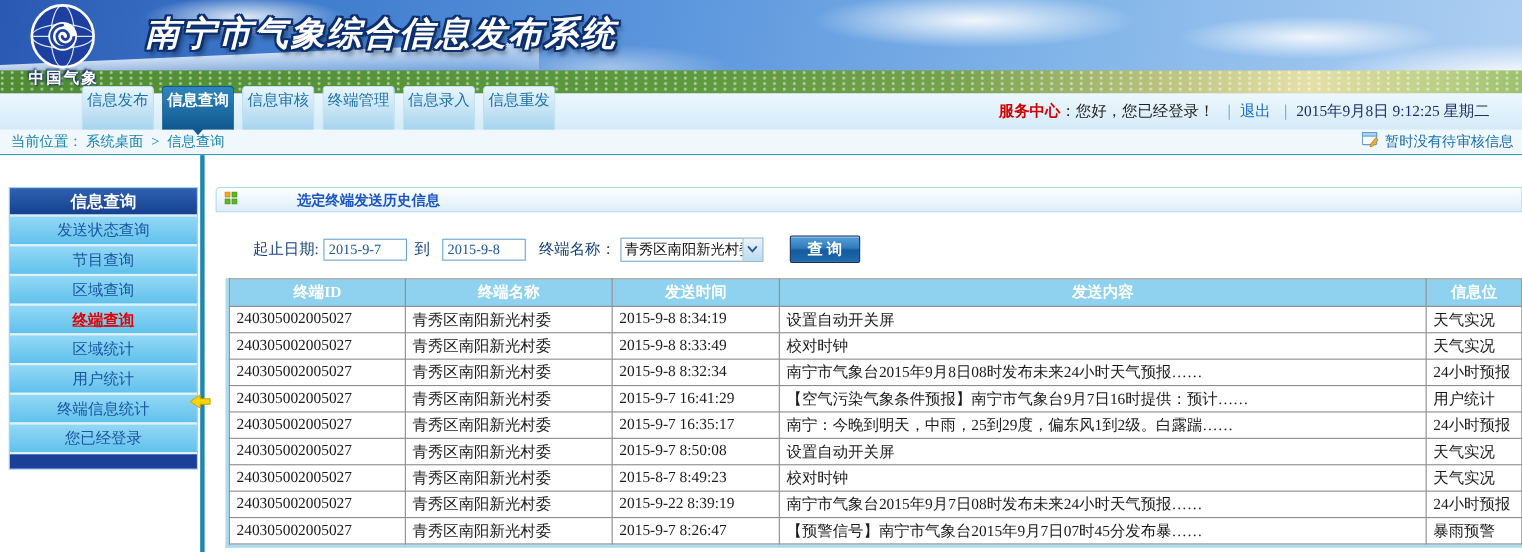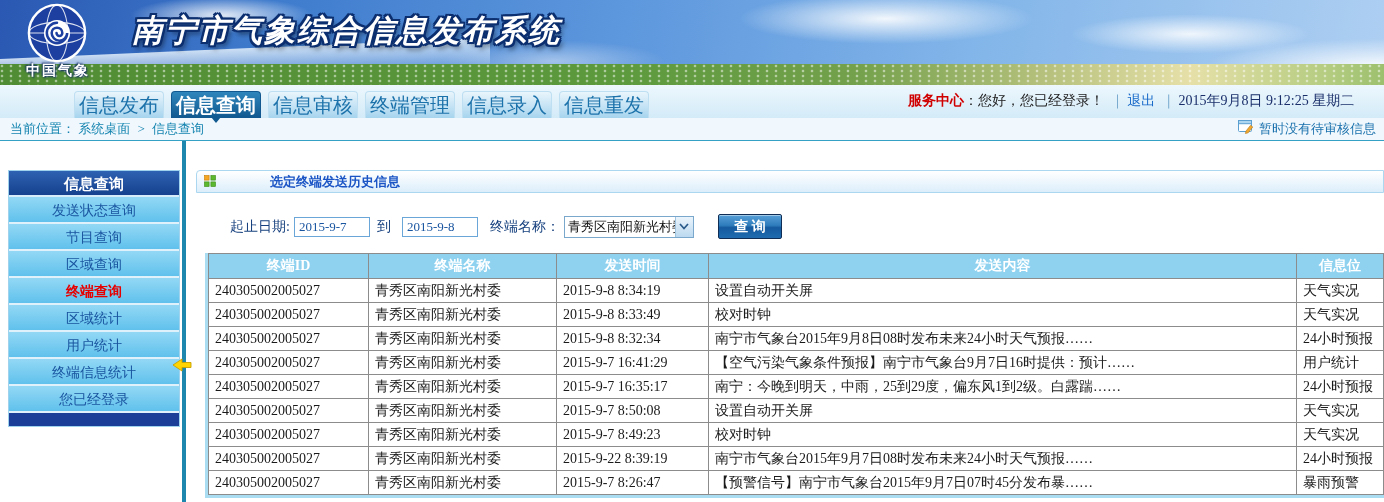--- a/index.html
+++ b/index.html
@@ -36,21 +36,21 @@
     font-style:italic; letter-spacing:2px; color:#fff;
     font-family:"Liberation Sans","DejaVu Sans",sans-serif;
     text-shadow:2px 0 0 #0c2f70, -2px 0 0 #0c2f70, 0 2px 0 #0c2f70, 0 -2px 0 #0c2f70,
       2px 2px 0 #0c2f70, -2px -2px 0 #0c2f70, 2px -2px 0 #0c2f70, -2px 2px 0 #0c2f70,
       3px 4px 5px rgba(0,0,0,.55); }
 
   
   .navbar { position:absolute; left:0; top:85px; width:1384px; height:33px;
     background:linear-gradient(#edf7fd,#d3ebf8); }
   .tabs { position:absolute; left:74px; bottom:0; display:flex; gap:7px; align-items:flex-end; }
-  .tab { height:27px; line-height:26px; padding:0 4px; font-size:20px; color:#1c72aa;
+  .tab { height:40px; line-height:26px; padding:0 4px; font-size:14px; color:#1c72aa;
     background:linear-gradient(#e9f5fc,#a6d4ee); border:1px solid #bedff2; border-bottom:none;
     border-radius:4px 4px 0 0; cursor:pointer; white-space:nowrap; position:relative; z-index:5; }
   .tab.active { background:linear-gradient(#2f86bc,#10588f); color:#fff; font-weight:bold;
     border-color:#10588f; }
   .tab.active::after { content:""; position:absolute; left:50%; margin-left:-5px; bottom:-5px;
     border:5px solid transparent; border-top:6px solid #11598f; border-bottom:none; }
   .user-info { position:absolute; left:908px; top:7px; font-size:14px; white-space:nowrap; }
   .svc { color:#d00000; font-weight:bold; }
   .greet { color:#222; }
   .sep { color:#6aa0c8; margin:0 3px; }
@@ -66,21 +66,21 @@
   .notice { position:absolute; left:1238px; top:120px; display:flex; align-items:center;
     gap:5px; font-size:13px; color:#1a70ad; white-space:nowrap; }
 
   
   .sidebar { position:absolute; left:8px; top:170px; width:172px;
     border:1px solid #9fd2ec; background:#dff2fb; }
   .sb-header { height:26px; line-height:26px; text-align:center; color:#fff; font-weight:bold;
     font-size:15px; background:linear-gradient(#2e62b2,#15418e); border-bottom:2px solid #d6ecf8; }
   .sb-item { height:27px; line-height:27px; text-align:center; font-size:14px; color:#1a55a0;
     background:linear-gradient(#93d8f5,#60c1ec); border-bottom:2px solid #dff2fb; cursor:pointer; }
-  .sb-item.active { color:#e60000; font-weight:bold; }
+  .sb-item.active { color:#e60000; font-weight:bold;text-decoration:underline; }
   .sb-footer { height:13px; background:#1b3f98; }
 
   
   .v-divider { position:absolute; left:182px; top:141px; width:4px; height:361px; background:#1d87ae; }
   .collapse-arrow { position:absolute; left:172px; top:358px; cursor:pointer; z-index:6; }
 
   
   .panel-header { position:absolute; left:196px; top:170px; width:1188px; height:23px;
     background:linear-gradient(#ffffff,#dceefb); border:1px solid #abd7f0;
     border-radius:4px 0 0 0; display:flex; align-items:center; padding-left:7px;gap:48px; }
@@ -276,21 +276,21 @@
       <tr>
         <td>240305002005027</td>
         <td>青秀区南阳新光村委</td>
         <td>2015-9-7 8:50:08</td>
         <td>设置自动开关屏</td>
         <td>天气实况</td>
       </tr>
       <tr>
         <td>240305002005027</td>
         <td>青秀区南阳新光村委</td>
-        <td>2015-9-7 8:49:23</td>
+        <td>2015-8-7 8:49:23</td>
         <td>校对时钟</td>
         <td>天气实况</td>
       </tr>
       <tr>
         <td>240305002005027</td>
         <td>青秀区南阳新光村委</td>
         <td>2015-9-22 8:39:19</td>
         <td>南宁市气象台2015年9月7日08时发布未来24小时天气预报……</td>
         <td>24小时预报</td>
       </tr>

